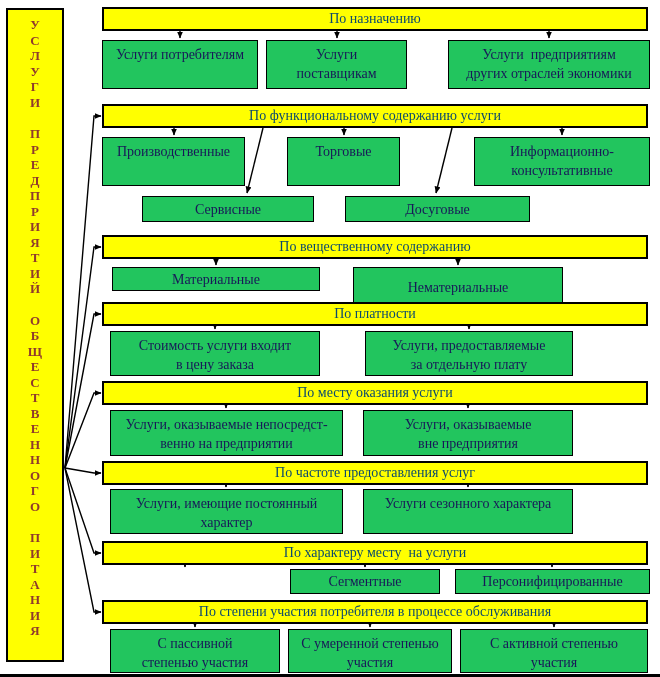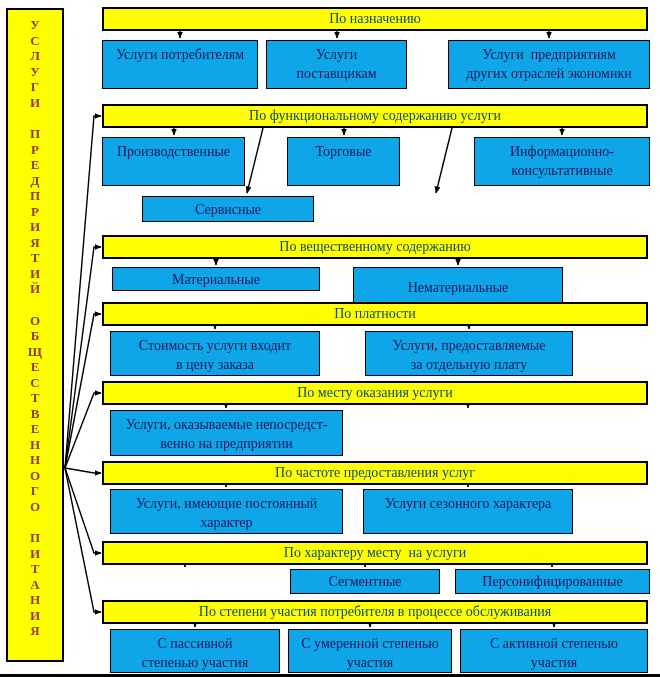--- a/index.html
+++ b/index.html
@@ -19,21 +19,21 @@
   }
   .vtext .ltr{line-height:15.5px;}
   .vtext .gap{height:16px;}
   .header{
     position:absolute;left:102px;width:546px;height:24px;box-sizing:border-box;
     background:#ffff00;border:2px solid #000000;z-index:2;
     display:flex;align-items:center;justify-content:center;
     color:#0c4a6e;font-size:14px;white-space:pre-wrap;
   }
   .box{
-    position:absolute;box-sizing:border-box;background:#0ea5e9;border:1.5px solid #000000;z-index:2;
+    position:absolute;box-sizing:border-box;background:#22c55e;border:1.5px solid #000000;z-index:2;
     display:flex;justify-content:center;text-align:center;
     color:#181858;font-size:14px;line-height:19px;white-space:pre-wrap;
   }
   .box.tall{align-items:flex-start;padding-top:4px;}
   .box.short{align-items:center;}
   .bottom-line{position:absolute;left:0;top:674px;width:660px;height:3px;background:#000000;z-index:2;}
 </style>
 </head>
 <body>
 
@@ -127,34 +127,37 @@
 поставщикам</div>
   <div class="box tall" style="left:448px;top:40px;width:202px;height:49px">Услуги  предприятиям
 других отраслей экономики</div>
 
   <div class="header" style="top:104px">По функциональному содержанию услуги</div>
   <div class="box tall" style="left:102px;top:137px;width:143px;height:49px">Производственные</div>
   <div class="box tall" style="left:287px;top:137px;width:113px;height:49px">Торговые</div>
   <div class="box tall" style="left:474px;top:137px;width:176px;height:49px">Информационно-
 консультативные</div>
   <div class="box short" style="left:142px;top:196px;width:172px;height:26px">Сервисные</div>
+  <div class="box short" style="left:345px;top:196px;width:185px;height:26px">Досуговые</div>
 
   <div class="header" style="top:235px">По вещественному содержанию</div>
   <div class="box short" style="left:112px;top:267px;width:208px;height:24px">Материальные</div>
   <div class="box short" style="left:353px;top:267px;width:210px;height:40px">Нематериальные</div>
 
   <div class="header" style="top:302px">По платности</div>
   <div class="box tall" style="left:110px;top:331px;width:210px;height:45px">Стоимость услуги входит
 в цену заказа</div>
   <div class="box tall" style="left:365px;top:331px;width:208px;height:45px">Услуги, предоставляемые
 за отдельную плату</div>
 
   <div class="header" style="top:381px">По месту оказания услуги</div>
   <div class="box tall" style="left:110px;top:410px;width:233px;height:46px">Услуги, оказываемые непосредст-
 венно на предприятии</div>
+  <div class="box tall" style="left:363px;top:410px;width:210px;height:46px">Услуги, оказываемые
+вне предприятия</div>
 
   <div class="header" style="top:461px">По частоте предоставления услуг</div>
   <div class="box tall" style="left:110px;top:489px;width:233px;height:45px">Услуги, имеющие постоянный
 характер</div>
   <div class="box tall" style="left:363px;top:489px;width:210px;height:45px">Услуги сезонного характера</div>
 
   <div class="header" style="top:541px">По характеру месту  на услуги</div>
   <div class="box short" style="left:290px;top:569px;width:150px;height:25px">Сегментные</div>
   <div class="box short" style="left:455px;top:569px;width:195px;height:25px">Персонифицированные</div>
 

